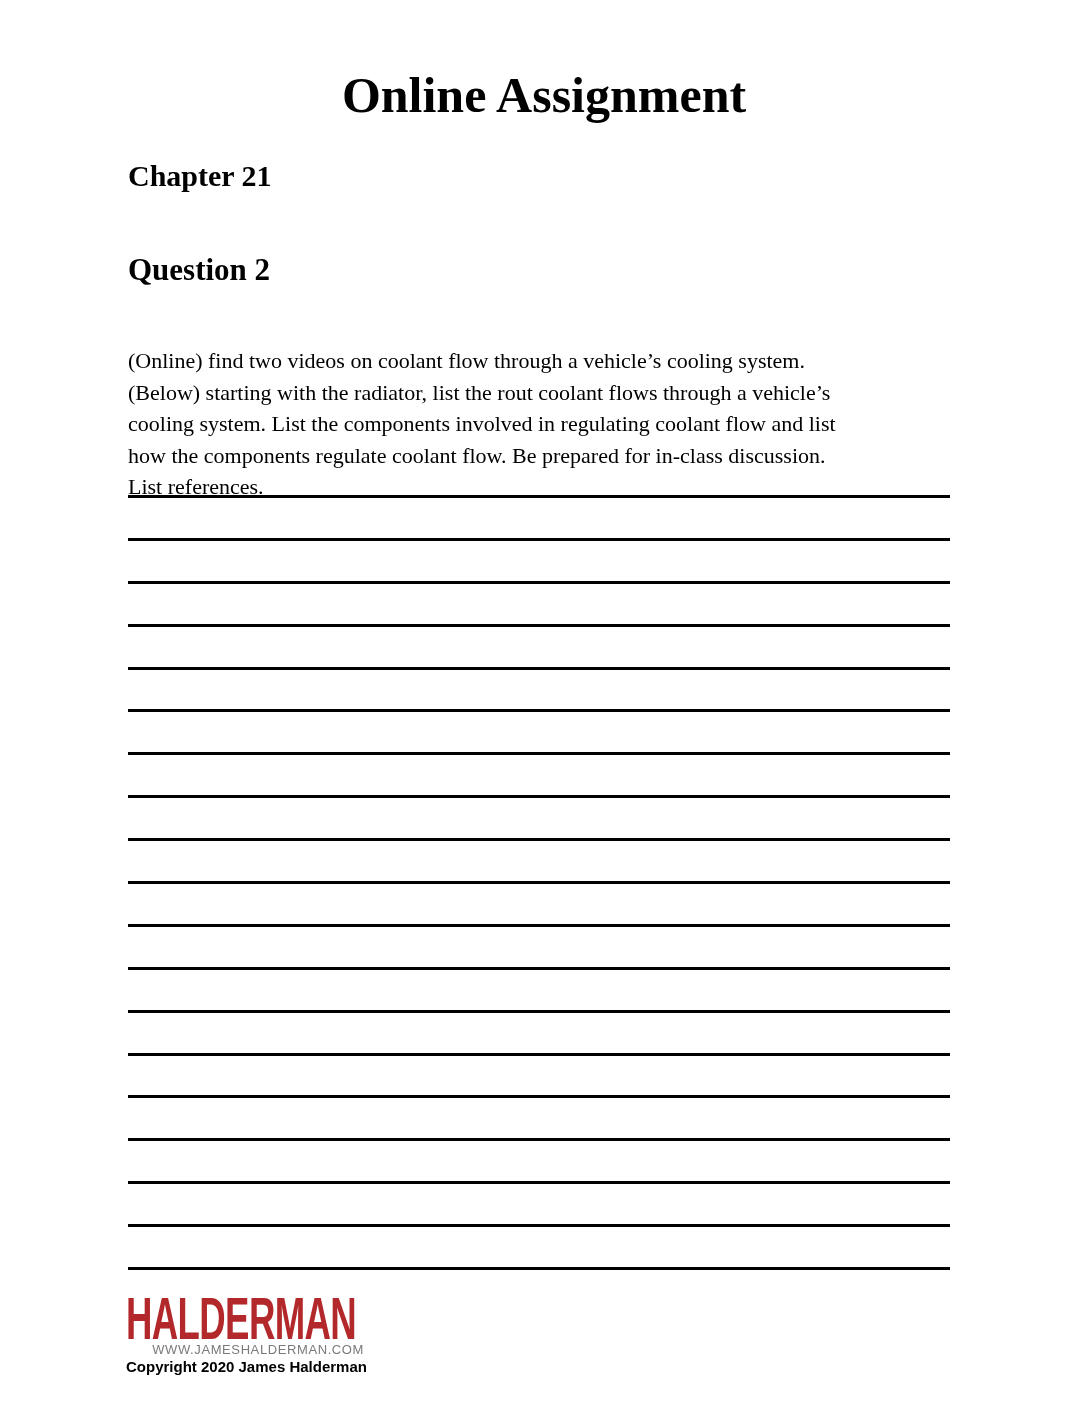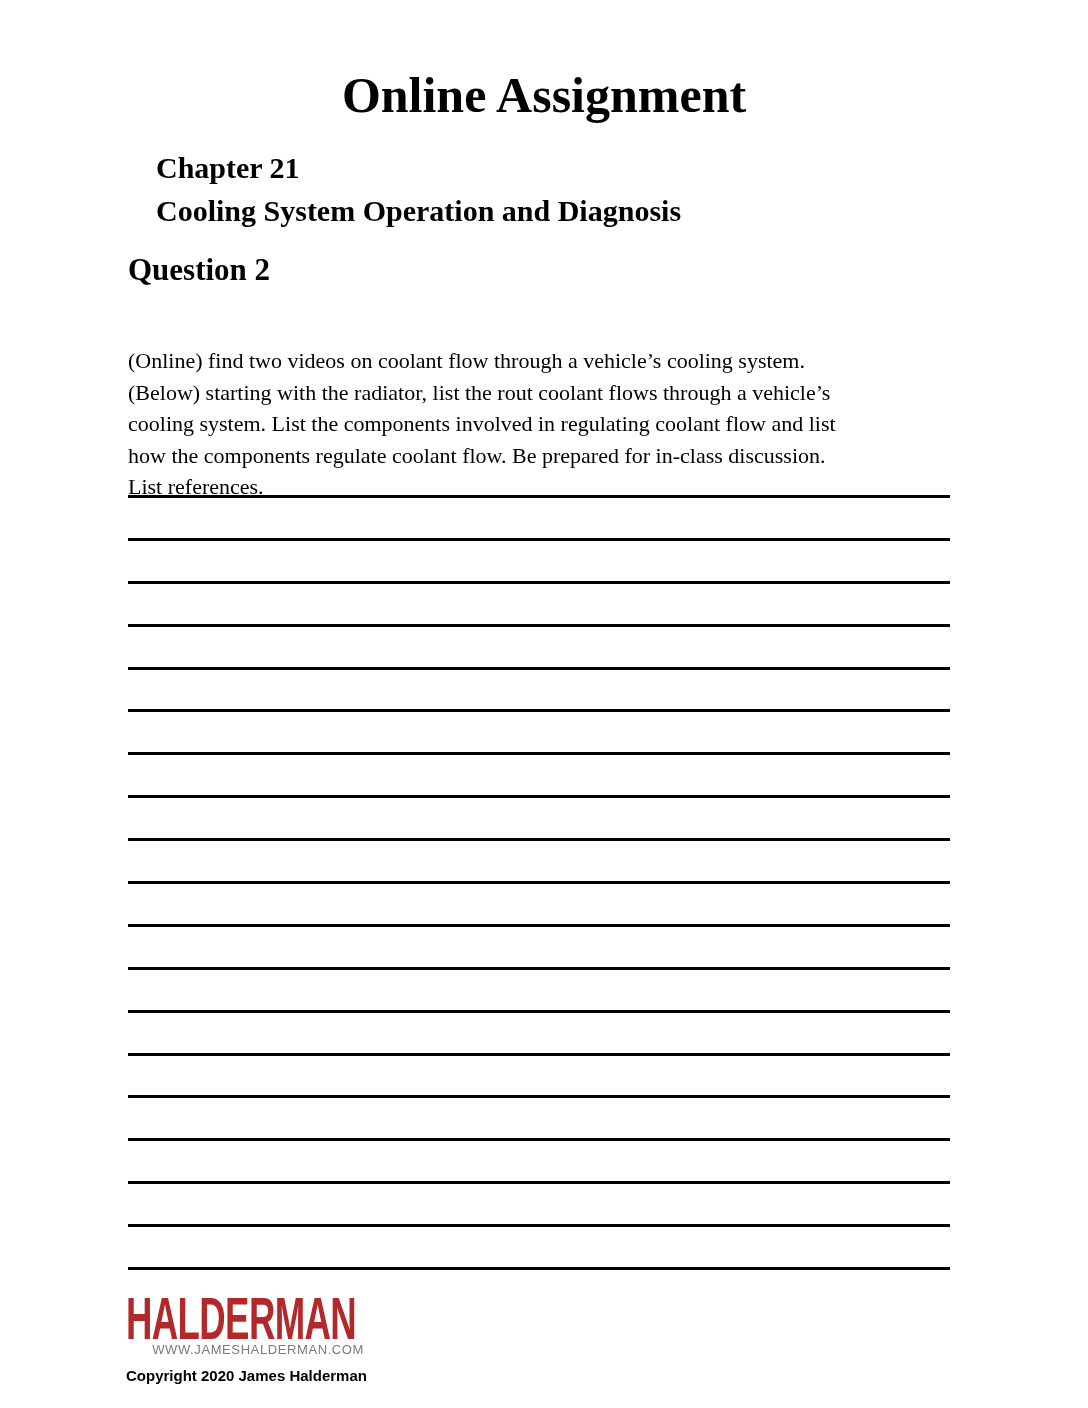--- a/index.html
+++ b/index.html
@@ -24,26 +24,25 @@
     left: 0;
     width: 1088px;
     text-align: center;
     font-size: 50px;
     font-weight: bold;
     line-height: 1;
     letter-spacing: 0px;
   }
   .chapter-block {
     position: absolute;
-    top: 146px;
+    top: 154px;
     left: 128px;
     font-size: 30px;
     font-weight: bold;
     line-height: 43px;
-    margin-left: 28px;
   }
   .question-label {
     position: absolute;
     top: 251px;
     left: 128px;
     font-size: 31px;
     font-weight: bold;
     line-height: 1.2;
   }
   .question-text {
@@ -92,35 +91,34 @@
     text-align: right;
     font-size: 13px;
     font-weight: normal;
     letter-spacing: 0.6px;
     margin-top: -1px;
     white-space: nowrap;
   }
   .copyright {
     font-size: 15px;
     font-weight: bold;
-    margin-top: 10px;
+    margin-top: 1px;
     color: #000000;
     white-space: nowrap;
   }
 </style>
 </head>
 <body>
 
 <div class="page">
 
   <h1 class="doc-title">Online Assignment</h1>
 
   <div class="chapter-block">
     <div>Chapter 21</div>
-    <div>Cooling System Operation and Diagnosis</div>
   </div>
 
   <div class="question-label">Question 2</div>
 
   <div class="question-text">(Online) find two videos on coolant flow through a vehicle’s cooling system.
 (Below) starting with the radiator, list the rout coolant flows through a vehicle’s
 cooling system. List the components involved in regulating coolant flow and list
 how the components regulate coolant flow. Be prepared for in-class discussion.
 List references.</div>
 

